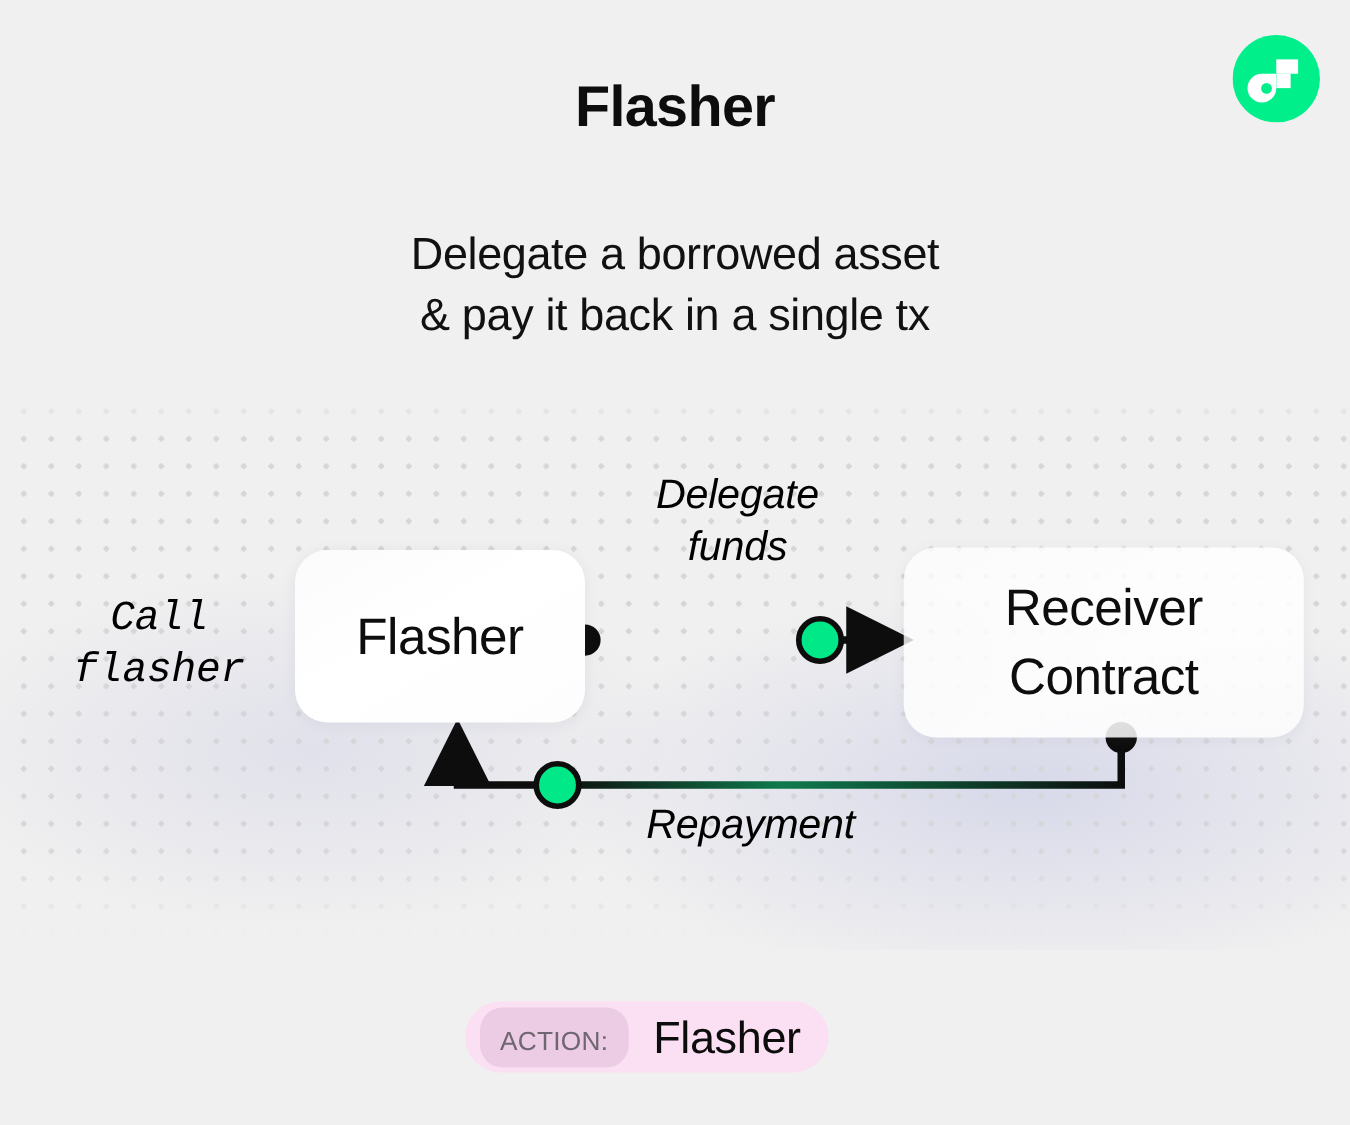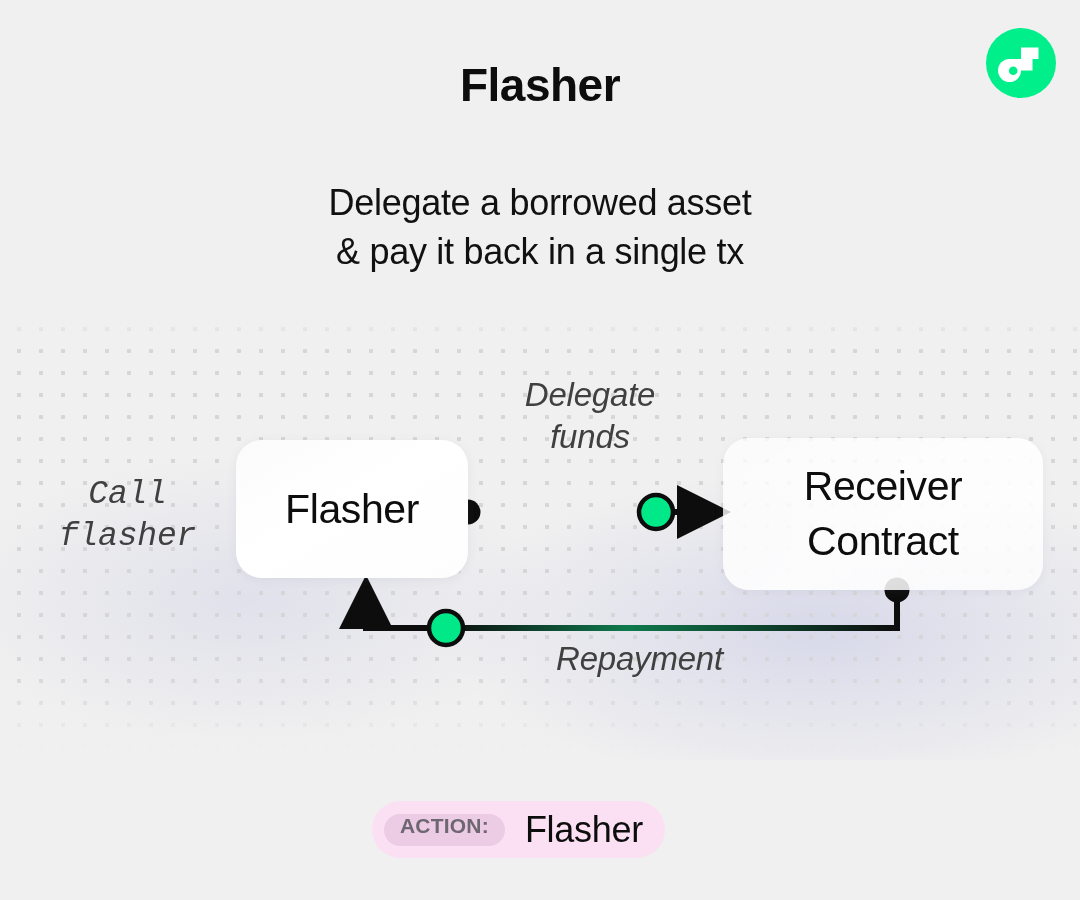--- a/index.html
+++ b/index.html
@@ -102,58 +102,58 @@
     font-size: 41px;
     line-height: 55px;
     white-space: pre-line;
   }
 
   .edge-label {
     position: absolute;
     font-style: italic;
     font-size: 33px;
     line-height: 42px;
-    color: #404040;
+    color: #000000;
     text-align: center;
     white-space: pre-line;
     letter-spacing: -0.2px;
   }
   #label-call-flasher {
     left: 20px; top: 474px;
     width: 215px;
     font-family: Liberation Mono, monospace;
   }
   #label-delegate {
     left: 470px; top: 374px;
     width: 240px;
   }
   #label-repayment {
     left: 478px; top: 638px;
     width: 245px;
-    text-align: right;
+    text-align: center;
   }
 
   
   #action-badge {
     position: absolute;
     left: 372px; top: 801px;
     height: 57px;
     border-radius: 29px;
     background: #fbe0f4;
     display: flex;
     align-items: center;
     padding: 0 22px 0 12px;
     box-sizing: border-box;
   }
   #action-badge-key {
     background: #eccbe4;
     border-radius: 18px;
-    padding: 0 16px 8px 16px;
+    padding: 16px 16px 8px 16px;
     font-size: 21px;
-    font-weight: bold;
+    font-weight: normal;
     color: #6e6670;
     letter-spacing: 0.2px;
   }
   #action-badge-value {
     margin-left: 20px;
     font-size: 36px;
     color: #0d0d0d;
     letter-spacing: -0.3px;
   }
 </style>

